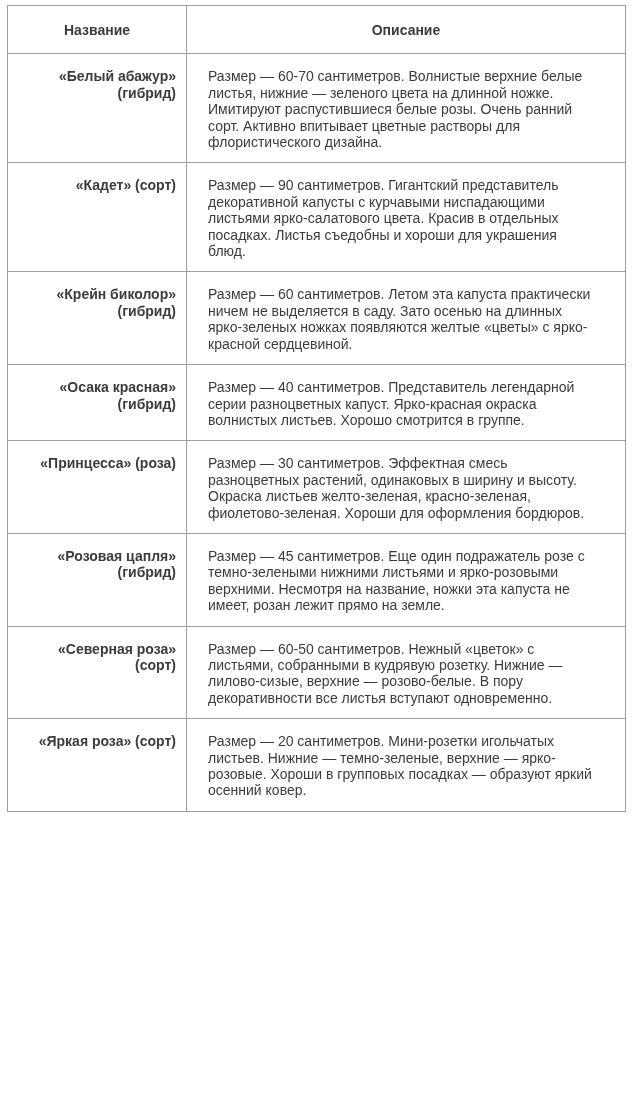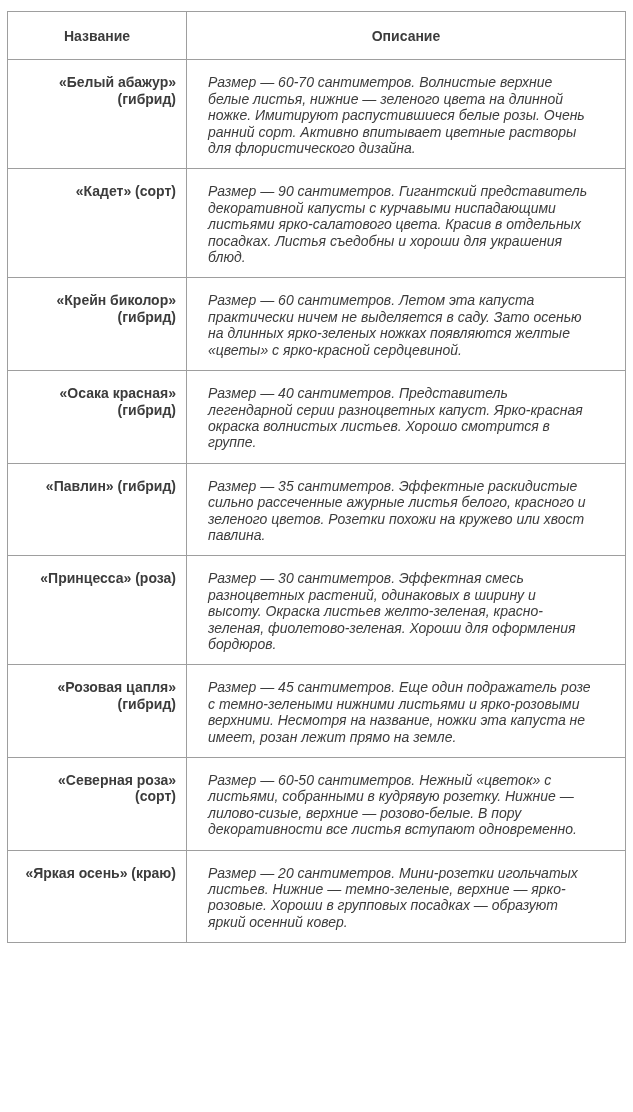--- a/index.html
+++ b/index.html
@@ -7,21 +7,21 @@
     padding: 0;
     background: #ffffff;
   }
   body {
     width: 633px;
     font-family: "Liberation Sans", sans-serif;
     color: #3c3c3c;
     -webkit-font-smoothing: antialiased;
   }
   .table-wrap {
-    padding: 11px 7px;
+    padding: 5px 7px;
   }
   table.varieties {
     border-collapse: collapse;
     width: 618px;
     table-layout: fixed;
   }
   table.varieties th,
   table.varieties td {
     border: 1px solid #9e9e9e;
     font-size: 14px;
@@ -37,21 +37,20 @@
     vertical-align: middle;
   }
   td.name-cell {
     font-weight: bold;
     text-align: right;
     padding: 14px 10px 12px 10px;
   }
   td.desc-cell {
     text-align: left;
     padding: 14px 32px 12px 21px;
-    font-style: italic;
   }
 </style>
 </head>
 <body>
 
 <div class="table-wrap">
   <table class="varieties">
     <colgroup>
       <col class="col-name">
       <col class="col-desc">
@@ -77,39 +76,35 @@
   <tr>
     <td class="name-cell">«Крейн биколор» (гибрид)</td>
     <td class="desc-cell">Размер — 60 сантиметров. Летом эта капуста практически ничем не выделяется в саду. Зато осенью на длинных ярко-зеленых ножках появляются желтые «цветы» с ярко-красной сердцевиной.</td>
   </tr>
 
   <tr>
     <td class="name-cell">«Осака красная» (гибрид)</td>
     <td class="desc-cell">Размер — 40 сантиметров. Представитель легендарной серии разноцветных капуст. Ярко-красная окраска волнистых листьев. Хорошо смотрится в группе.</td>
   </tr>
 
-  <tr>
-    <td class="name-cell">«Павлин» (гибрид)</td>
-    <td class="desc-cell">Размер — 35 сантиметров. Эффектные раскидистые сильно рассеченные ажурные листья белого, красного и зеленого цветов. Розетки похожи на кружево или хвост павлина.</td>
-  </tr>
 
   <tr>
     <td class="name-cell">«Принцесса» (роза)</td>
     <td class="desc-cell">Размер — 30 сантиметров. Эффектная смесь разноцветных растений, одинаковых в ширину и высоту. Окраска листьев желто-зеленая, красно-зеленая, фиолетово-зеленая. Хороши для оформления бордюров.</td>
   </tr>
 
   <tr>
     <td class="name-cell">«Розовая цапля» (гибрид)</td>
     <td class="desc-cell">Размер — 45 сантиметров. Еще один подражатель розе с темно-зелеными нижними листьями и ярко-розовыми верхними. Несмотря на название, ножки эта капуста не имеет, розан лежит прямо на земле.</td>
   </tr>
 
   <tr>
     <td class="name-cell">«Северная роза» (сорт)</td>
     <td class="desc-cell">Размер — 60-50 сантиметров. Нежный «цветок» с листьями, собранными в кудрявую розетку. Нижние — лилово-сизые, верхние — розово-белые. В пору декоративности все листья вступают одновременно.</td>
   </tr>
 
   <tr>
-    <td class="name-cell">«Яркая осень» (краю)</td>
+    <td class="name-cell">«Яркая роза» (сорт)</td>
     <td class="desc-cell">Размер — 20 сантиметров. Мини-розетки игольчатых листьев. Нижние — темно-зеленые, верхние — ярко-розовые. Хороши в групповых посадках — образуют яркий осенний ковер.</td>
   </tr>
 </tbody>
   </table>
 </div>
 
 </body></html>

